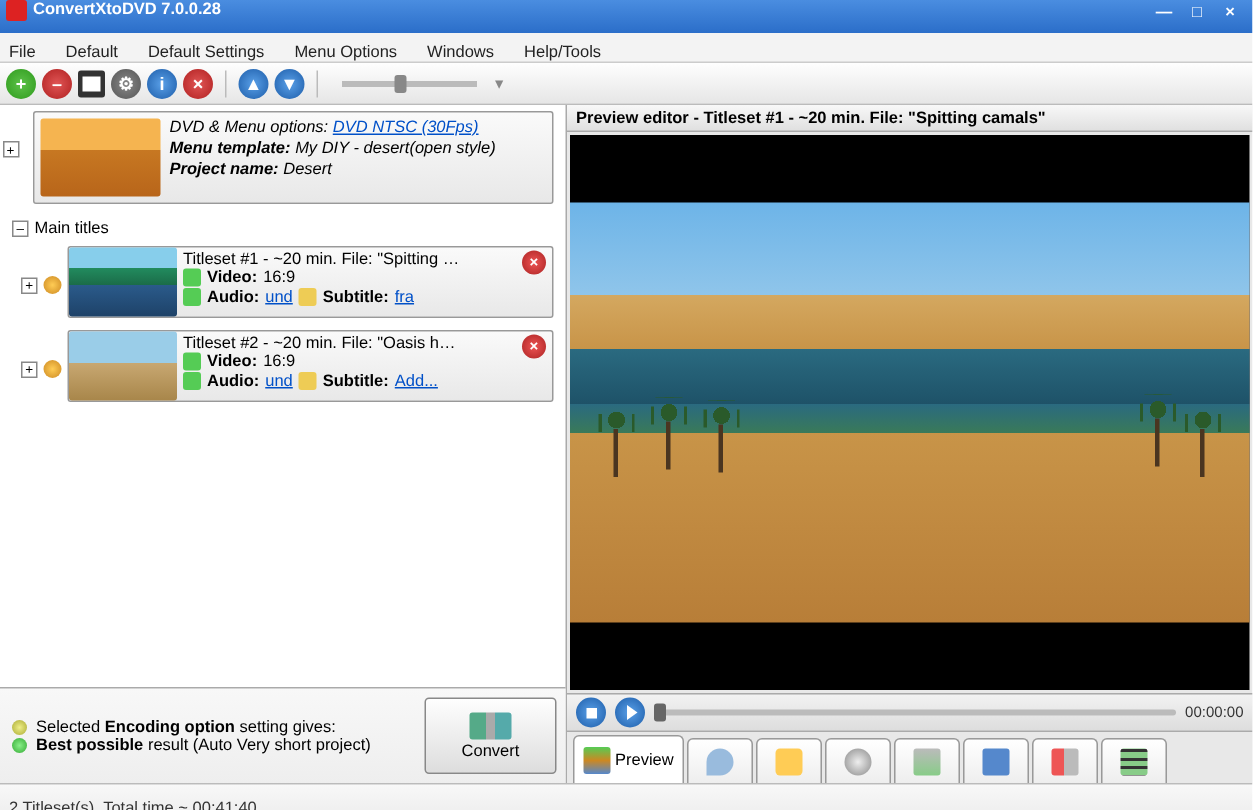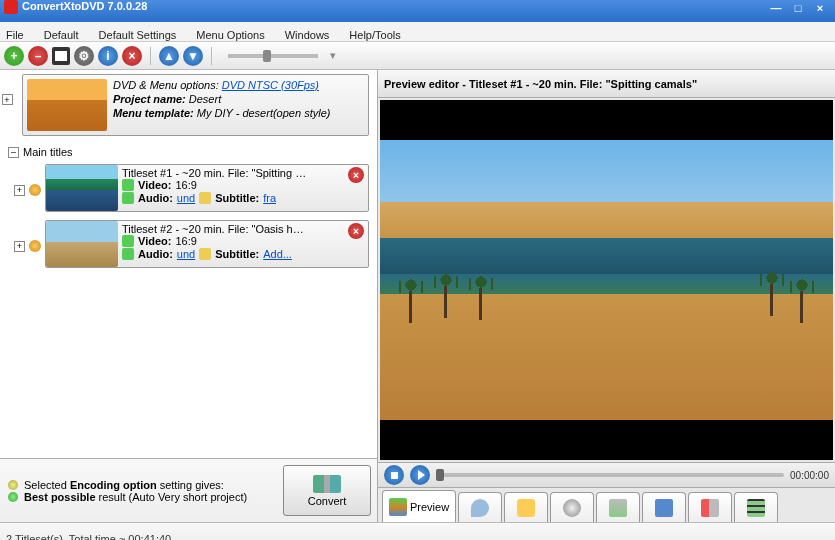--- a/index.html
+++ b/index.html
@@ -56,21 +56,21 @@
 .leftfoot { height: 64px; border-top: 1px solid #aaa; display: flex; background: linear-gradient(#f8f8f8,#eee); }
 .encbox { flex: 1; padding: 10px 8px; display: flex; align-items: center; gap: 6px; }
 .dots { display: flex; flex-direction: column; gap: 2px; }
 .dot { width: 10px; height: 10px; border-radius: 5px; }
 .dot.g { background: radial-gradient(#8e8,#3a3); }
 .dot.y { background: radial-gradient(#ee8,#aa3); }
 .convertbtn { width: 88px; margin: 6px; border: 1px solid #888; background: linear-gradient(#fefefe,#ddd); border-radius: 3px; display: flex; flex-direction: column; align-items: center; justify-content: center; gap: 2px; cursor: default; }
 .convertbtn .cicon { width: 28px; height: 18px; background: linear-gradient(90deg,#5a8 40%,#aaa 40%,#aaa 60%,#5aa 60%); border-radius: 2px; }
 
 .right { flex: 1; display: flex; flex-direction: column; background: #e8e8e8; }
-.previewhdr { height: 28px; background: linear-gradient(#f8f8f8,#e0e0e0); border-bottom: 1px solid #aaa; display: flex; align-items: center; padding: 0 6px; font-weight: bold; }
+.previewhdr { height: 18px; background: linear-gradient(#f8f8f8,#e0e0e0); border-bottom: 1px solid #aaa; display: flex; align-items: center; padding: 0 6px; font-weight: bold; }
 .previewbox { flex: 1; background: #000; margin: 2px; display: flex; align-items: center; justify-content: center; position: relative; }
 .previmg { width: 100%; height: 280px; background: linear-gradient(#6db4e8 0%, #8fc5ea 22%, #d4a860 22%, #c89448 35%, #2a6a80 35%, #1e5268 48%, #2a6a80 48%, #3a7a58 55%, #c89448 55%, #b87e38 100%); position: relative; }
 .palm { position: absolute; width: 22px; height: 50px; }
 .palm::before { content:""; position:absolute; width:20px; height:20px; background: radial-gradient(circle,#2a5a2a 40%,transparent 40%); top:0; left:1px; box-shadow: -6px 2px 0 -4px #2a5a2a, 6px 2px 0 -4px #2a5a2a, -3px -4px 0 -4px #2a5a2a, 3px -4px 0 -4px #2a5a2a; }
 .palm::after { content:""; position:absolute; width:3px; height:32px; background:#4a3520; top:16px; left:9px; }
 .p1{bottom:95px;left:20px} .p2{bottom:100px;left:55px} .p3{bottom:98px;left:90px} .p4{bottom:102px;right:50px} .p5{bottom:95px;right:20px}
 
 .playbar { height: 26px; display: flex; align-items: center; padding: 0 6px; gap: 6px; background: linear-gradient(#f2f2f2,#ddd); border-top:1px solid #aaa; border-bottom:1px solid #aaa; }
 .pbtn { width: 20px; height: 20px; border-radius: 10px; background: radial-gradient(#5aa0e8,#1c5ca8); display: flex; align-items: center; justify-content: center; color: #fff; cursor: default; }
 .pbtn .sq { width:7px;height:7px;background:#fff; }
@@ -133,22 +133,22 @@
   <div class="left">
 
     <div style="display:flex;align-items:flex-start">
       <div style="width:14px;display:flex;justify-content:center;padding-top:24px">
         <div class="exp" style="width:11px;height:11px;border:1px solid #888;display:flex;align-items:center;justify-content:center;font-size:9px;background:#fff">+</div>
       </div>
       <div class="dvdbox" style="flex:1">
         <div class="thumb"></div>
         <div class="dvdinfo">
           <div class="row"><span>DVD &amp; Menu options:</span> <span class="lnk">DVD NTSC (30Fps)</span></div>
+          <div class="row"><span class="lbl">Menu template:</span> <span>My  DIY - desert(open style)</span></div>
           <div class="row"><span class="lbl">Project name:</span> <span>Desert</span></div>
-          <div class="row"><span class="lbl">Menu template:</span> <span>My  DIY - desert(open style)</span></div>
         </div>
       </div>
     </div>
 
     <div class="tree">
       <div class="node">
         <div class="exp">–</div>
         <span>Main titles</span>
       </div>
 

